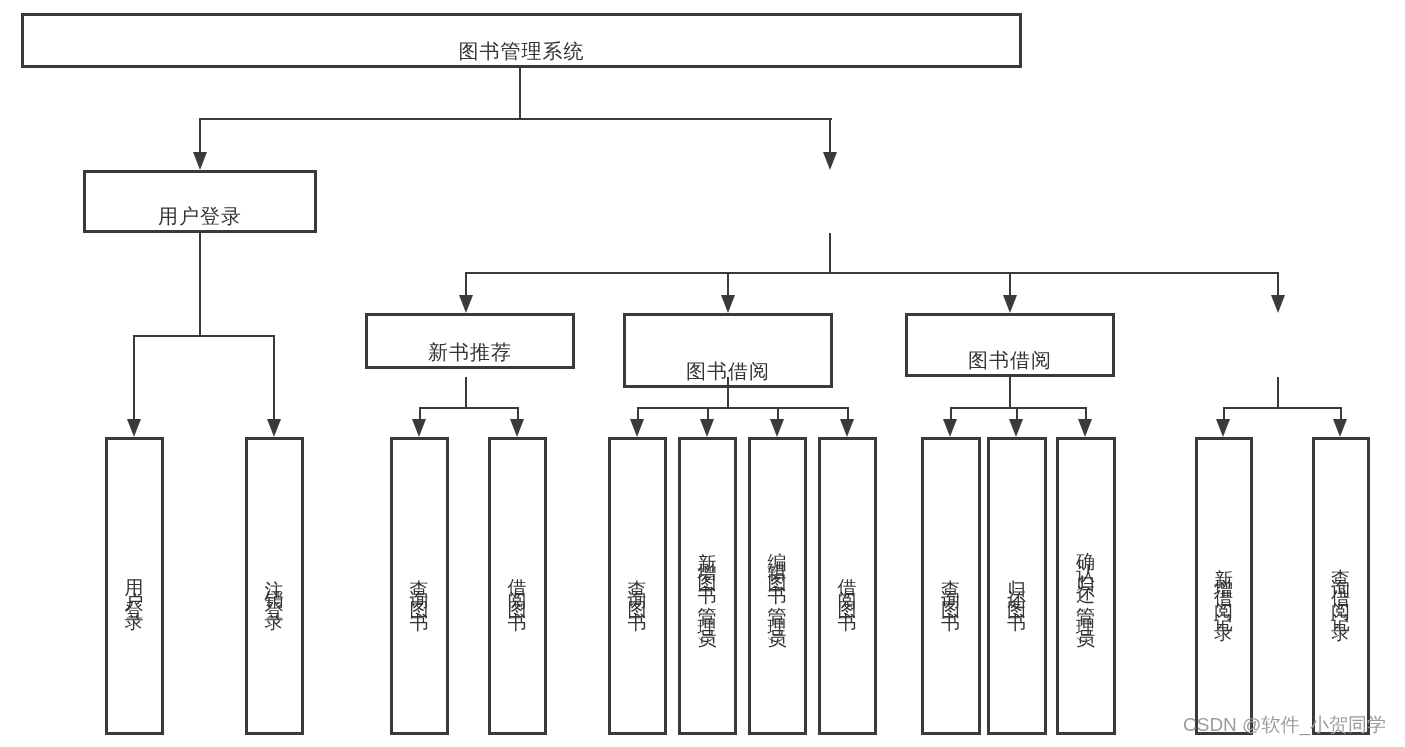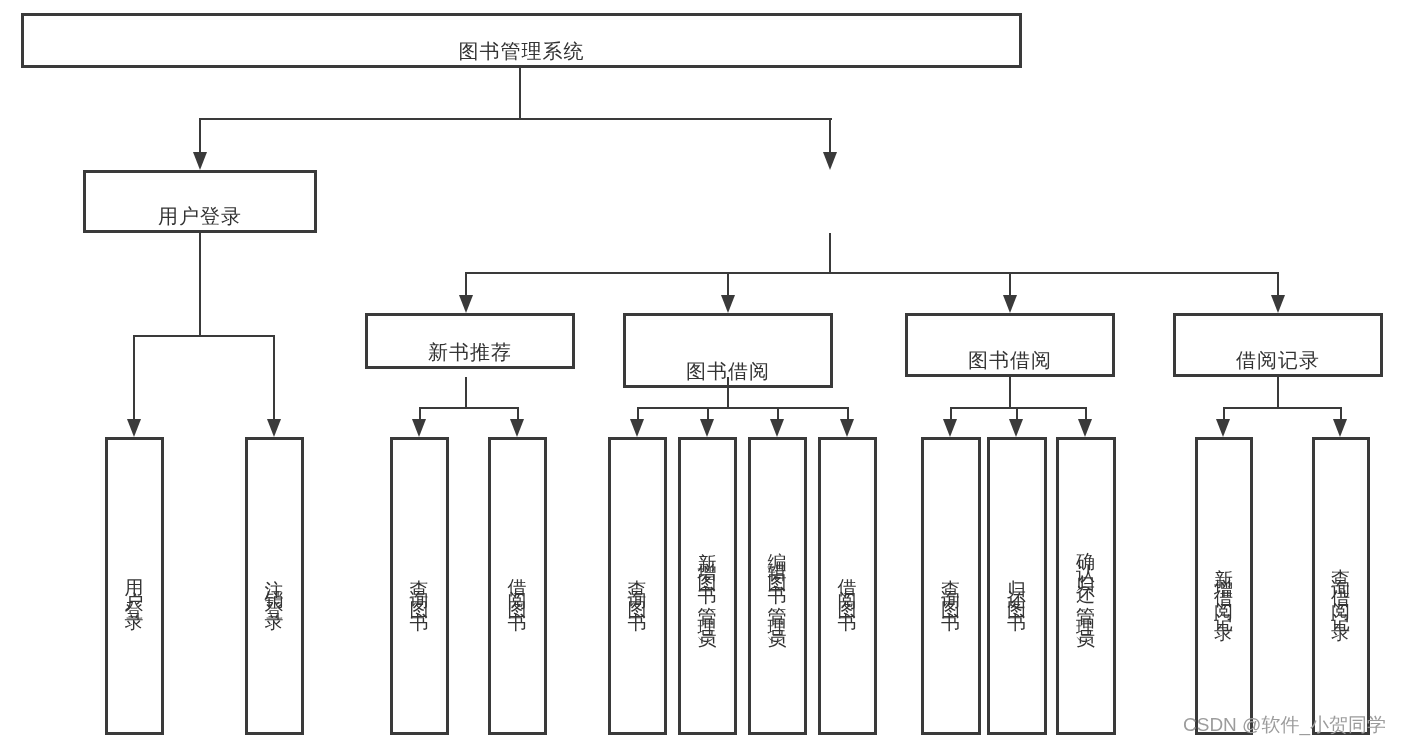--- a/index.html
+++ b/index.html
@@ -73,23 +73,20 @@
   </div>
 
   <div class="box" style="left:623px;top:313px;width:210px;height:75px;">
     <span>图书借阅</span>
   </div>
 
   <div class="box" style="left:905px;top:313px;width:210px;height:64px;">
     <span>图书借阅</span>
   </div>
 
-  <div class="box" style="left:1173px;top:313px;width:210px;height:64px;">
-    <span>借阅记录</span>
-  </div>
 
   <div class="vbox" style="left:105px;top:437px;width:59px;height:298px;">
     <span class="vlabel">用户登录</span>
   </div>
   <div class="vbox" style="left:245px;top:437px;width:59px;height:298px;">
     <span class="vlabel">注销登录</span>
   </div>
 
   <div class="vbox" style="left:390px;top:437px;width:59px;height:298px;">
     <span class="vlabel">查询图书</span>

